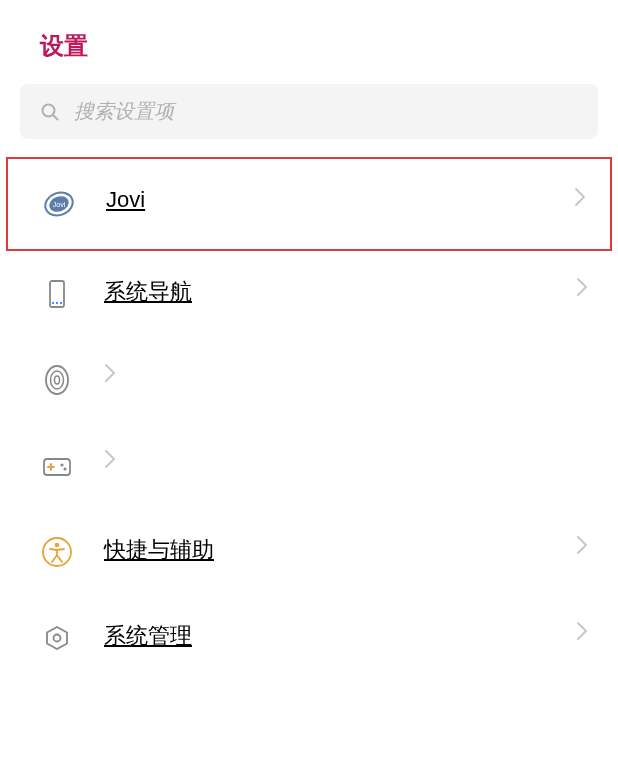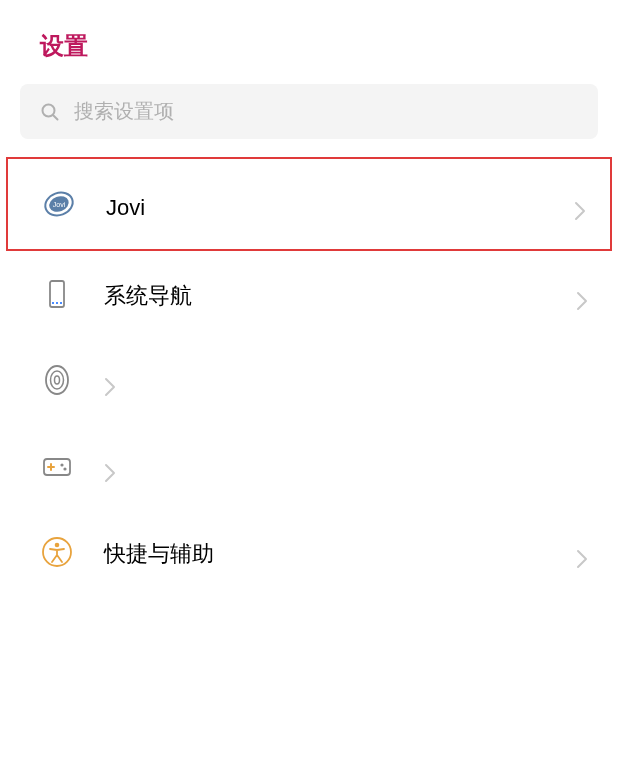--- a/index.html
+++ b/index.html
@@ -21,40 +21,42 @@
       padding: 30px 0 22px 40px;
     }
     .search-container {
       margin: 0 20px 18px 20px;
       background: #f4f4f4;
       border-radius: 8px;
       display: flex;
       align-items: center;
       padding: 14px 20px;
       gap: 14px;
+      font-style: italic;
     }
     .search-icon {
       flex-shrink: 0;
       display: flex;
       align-items: center;
     }
     .search-placeholder {
       color: #b0b0b0;
       font-size: 20px;
     }
     .list {
       display: flex;
       flex-direction: column;
     }
     .list-item {
       display: flex;
-      align-items: flex-end;
+      align-items: flex-start;
       padding: 26px 30px 26px 40px;
       gap: 30px;
       position: relative;
+      text-decoration: underline;
     }
     .list-item.highlighted {
       border: 2px solid #e03a3a;
       margin: 0 6px;
       padding: 28px 24px 28px 34px;
     }
     .item-icon {
       width: 34px;
       height: 34px;
       display: flex;
@@ -162,14 +164,28 @@
       </svg>
     </span>
     <span class="item-label">快捷与辅助</span>
     <span class="chevron">
       <svg width="12" height="20" viewBox="0 0 12 20">
           <path d="M2 2 L10 10 L2 18" fill="none" stroke="#c8c8c8" stroke-width="2" stroke-linecap="round" stroke-linejoin="round"></path>
         </svg>
     </span>
   </div>
 
+  <div class="list-item">
+    <span class="item-icon">
+      <svg width="34" height="34" viewBox="0 0 34 34">
+        <polygon points="17,3 27,8.5 27,19.5 17,25 7,19.5 7,8.5" fill="none" stroke="#888" stroke-width="1.8" transform="translate(0,3)"></polygon>
+        <circle cx="17" cy="17" r="3.5" fill="none" stroke="#888" stroke-width="1.8"></circle>
+      </svg>
+    </span>
+    <span class="item-label">系统管理</span>
+    <span class="chevron">
+      <svg width="12" height="20" viewBox="0 0 12 20">
+          <path d="M2 2 L10 10 L2 18" fill="none" stroke="#c8c8c8" stroke-width="2" stroke-linecap="round" stroke-linejoin="round"></path>
+        </svg>
+    </span>
+  </div>
 
 </div>
 
 </body></html>

